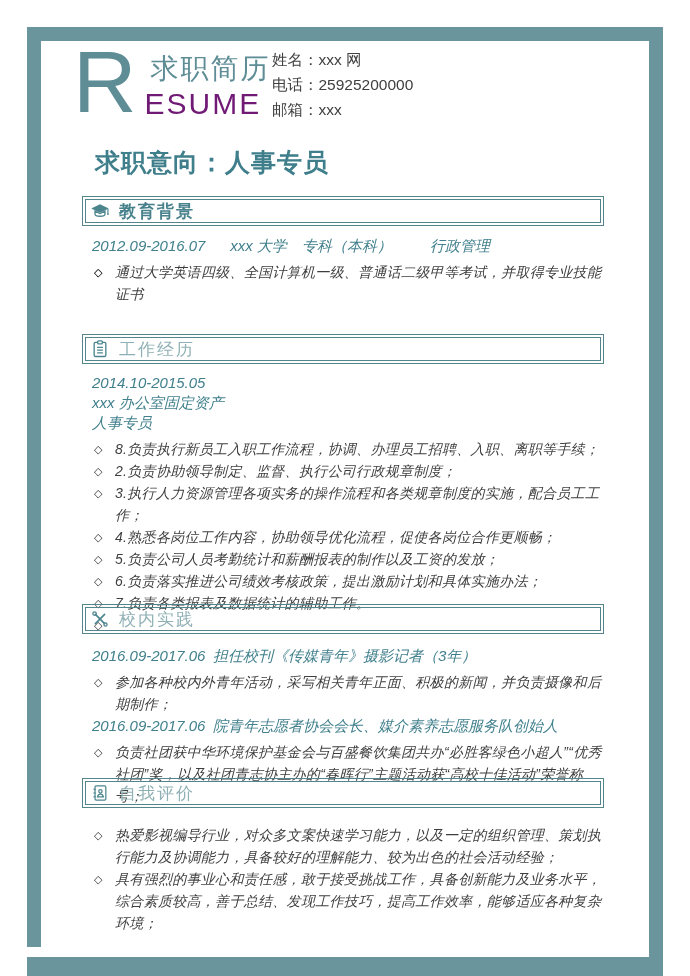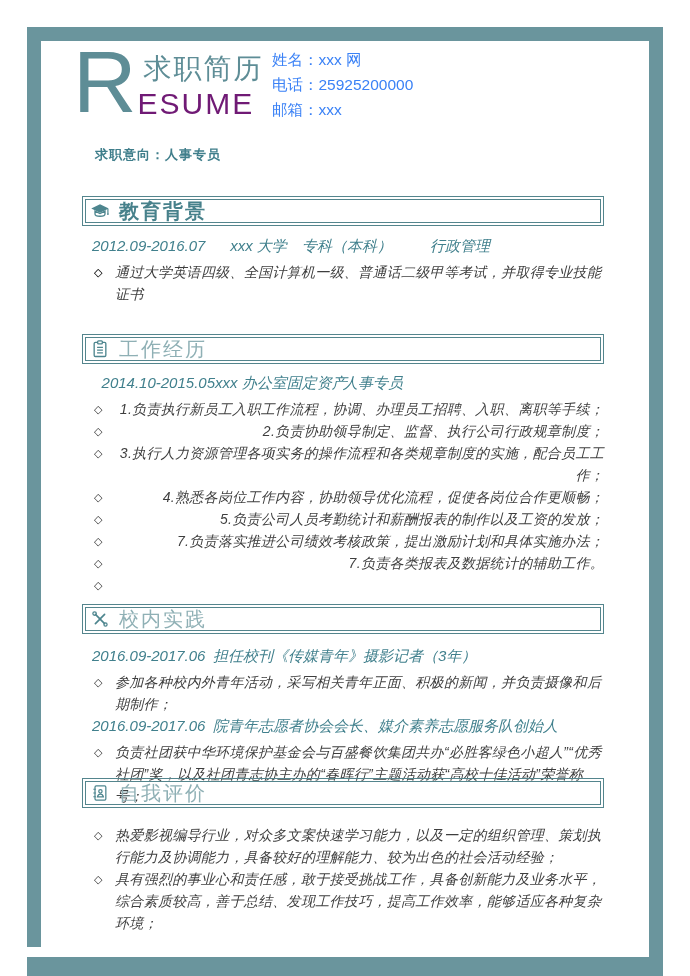--- a/index.html
+++ b/index.html
@@ -17,45 +17,45 @@
   .frame-left{left:27px;top:27px;width:14px;height:920px;}
   .frame-right{left:649px;top:27px;width:14px;height:949px;}
   .frame-bottom{left:27px;top:957px;width:636px;height:19px;}
 
   
   .hdr{position:absolute;left:73px;top:36px;display:flex;color:#5e8d96;}
   .big-r{
     font-size:88px;line-height:92px;font-weight:400;
     color:#5e8d96;letter-spacing:0;
   }
-  .title-stack{margin-left:1px;margin-top:14px;}
+  .title-stack{margin-left:8px;margin-top:14px;}
   .title-cn{font-size:28px;letter-spacing:2px;color:#5e8d96;margin-left:6px;}
   .title-en{font-size:30px;letter-spacing:2px;color:#701a75;margin-top:-1px;}
   .contact{
     position:absolute;left:272px;top:47px;
-    font-size:15.5px;line-height:25px;color:#3b82f6;
+    font-size:15.5px;line-height:25px;color:#404040;
   }
   .contact div{white-space:nowrap;}
 
   .objective{
     position:absolute;left:95px;top:146px;
-    font-size:13px;font-weight:bold;color:#3f7e8b;letter-spacing:1px;
+    font-size:25px;font-weight:bold;color:#3f7e8b;letter-spacing:1px;
   }
 
   
   .section{position:absolute;left:82px;width:522px;}
   .sec-box{border:1px solid #54858d;}
   .sec-inner{
     border:1px solid #54858d;margin:2px;
     display:flex;align-items:center;gap:9px;
     height:22px;padding-left:4px;
   }
   .sec-icon{width:20px;height:20px;display:inline-flex;color:#4d858e;}
   .sec-icon svg{width:20px;height:20px;}
-  .sec-title{font-size:20px;letter-spacing:2px;color:#8fb0b5;}
+  .sec-title{font-size:17px;letter-spacing:2px;color:#8fb0b5;}
   .sec-title.strong{color:#47818b;font-weight:bold;}
 
   .sec-body{margin-left:10px;font-style:italic;}
   .timeline{
     display:flex;font-size:15px;color:#41808d;margin-top:10px;line-height:20px;
     white-space:nowrap;
   }
   .tl-c1{width:123px;}
   .tl-c2e{width:87px;text-align:center;}
   .tl-c2w{width:128px;}
@@ -123,46 +123,46 @@
           <span class="b-marker">◇</span>
         </li>
         <li>
           <span class="b-marker">◇</span>
           <span>通过大学英语四级、全国计算机一级、普通话二级甲等考试，并取得专业技能证书</span>
         </li>
       </ul>
     </div>
   </section>
 
-  <section class="section" style="top:334px;text-align:right;">
+  <section class="section" style="top:334px;">
     <div class="sec-box">
       <div class="sec-inner">
         <span class="sec-icon">
           <svg viewBox="0 0 24 24" fill="none" stroke="currentColor" stroke-width="1.6">
             <rect x="5" y="4" width="14" height="17" rx="1.5"></rect>
             <rect x="9.2" y="2.2" width="5.6" height="3.6" rx="1" fill="#ffffff"></rect>
             <path d="M8.5 10h7M8.5 13.3h7M8.5 16.6h7" stroke-width="1.3"></path>
           </svg>
         </span>
         <span class="sec-title">工作经历</span>
       </div>
     </div>
     <div class="sec-body">
-      <div class="timeline" style="margin-top:9px;">
+      <div class="timeline" style="margin-top:9px;flex-direction:column;">
         <span class="tl-c1">2014.10-2015.05</span>
         <span class="tl-c2w">xxx 办公室固定资产</span>
         <span>人事专员</span>
       </div>
       <ul class="bullets">
-        <li><span class="b-marker">◇</span><span>1.负责执行新员工入职工作流程，协调、办理员工招聘、入职、离职等手续；</span></li>
+        <li><span class="b-marker">◇</span><span>8.负责执行新员工入职工作流程，协调、办理员工招聘、入职、离职等手续；</span></li>
         <li><span class="b-marker">◇</span><span>2.负责协助领导制定、监督、执行公司行政规章制度；</span></li>
         <li><span class="b-marker">◇</span><span>3.执行人力资源管理各项实务的操作流程和各类规章制度的实施，配合员工工作；</span></li>
         <li><span class="b-marker">◇</span><span>4.熟悉各岗位工作内容，协助领导优化流程，促使各岗位合作更顺畅；</span></li>
         <li><span class="b-marker">◇</span><span>5.负责公司人员考勤统计和薪酬报表的制作以及工资的发放；</span></li>
-        <li><span class="b-marker">◇</span><span>7.负责落实推进公司绩效考核政策，提出激励计划和具体实施办法；</span></li>
+        <li><span class="b-marker">◇</span><span>6.负责落实推进公司绩效考核政策，提出激励计划和具体实施办法；</span></li>
         <li><span class="b-marker">◇</span><span>7.负责各类报表及数据统计的辅助工作。</span></li>
         <li><span class="b-marker">◇</span></li>
       </ul>
     </div>
   </section>
 
   <section class="section" style="top:604px;">
     <div class="sec-box">
       <div class="sec-inner">
         <span class="sec-icon">

